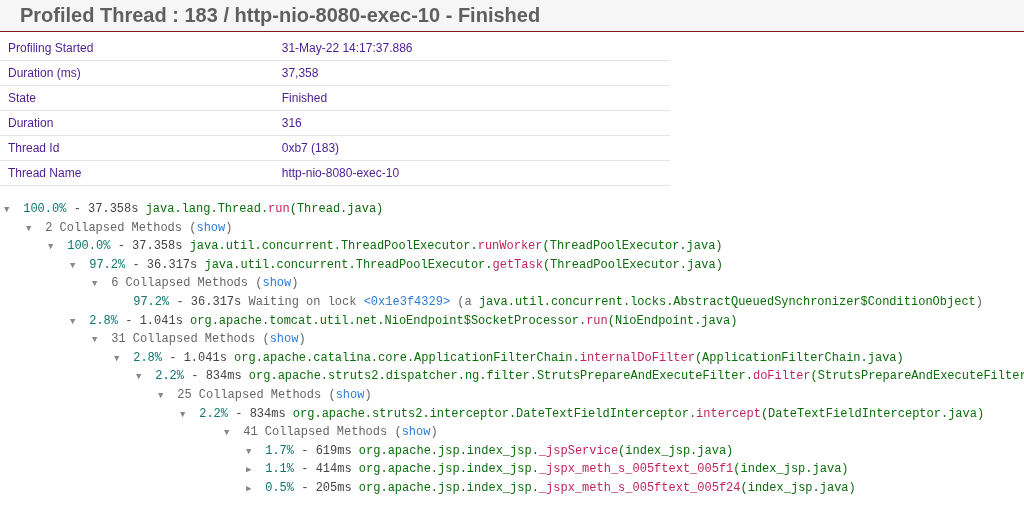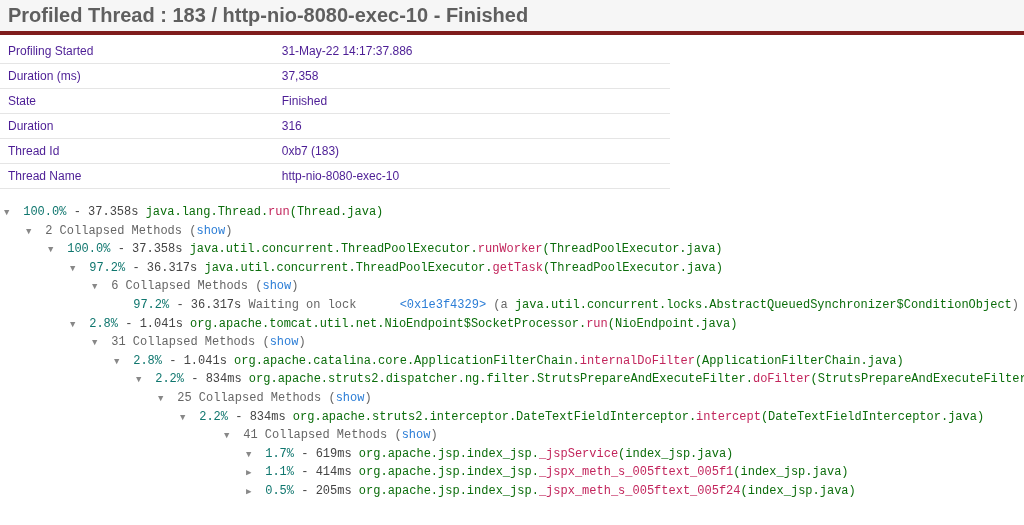--- a/index.html
+++ b/index.html
@@ -7,22 +7,22 @@
     margin: 0;
     padding: 0;
     font-family: Arial, Helvetica, sans-serif;
     font-size: 12px;
     color: #333;
     background: #fff;
     width: 1024px;
   }
   .header {
     background: #f6f6f6;
-    border-bottom: 4px solid #7f1d1d;
-    padding: 4px 8px;
+    border-bottom: 1px solid #7f1d1d;
+    padding: 4px 20px;
   }
   .header h1 {
     margin: 0;
     font-size: 20px;
     font-weight: 700;
     color: #5f5f5f;
   }
   .info-table {
     width: 670px;
     border-collapse: collapse;
@@ -53,21 +53,21 @@
     user-select: none;
     margin-right: 2px;
   }
   .pct     { color: #0f766e; margin-top: 44px; }
   .time    { color: #444; }
   .pkg     { color: #0b6d0b; }
   .method  { color: #c2255c; }
   .paren   { color: #0b6d0b; }
   .grey    { color: #666; }
   .link    { color: #2b7dd6; cursor: pointer; }
-  .lockid  { color: #2b7dd6; margin-left: 36px; }
+  .lockid  { color: #2b7dd6; }
   .dash    { color: #444; }
 </style>
 </head>
 <body>
 
 <div class="header">
   <h1>Profiled Thread : 183 / http-nio-8080-exec-10 - Finished</h1>
 </div>
 
 <table class="info-table">

